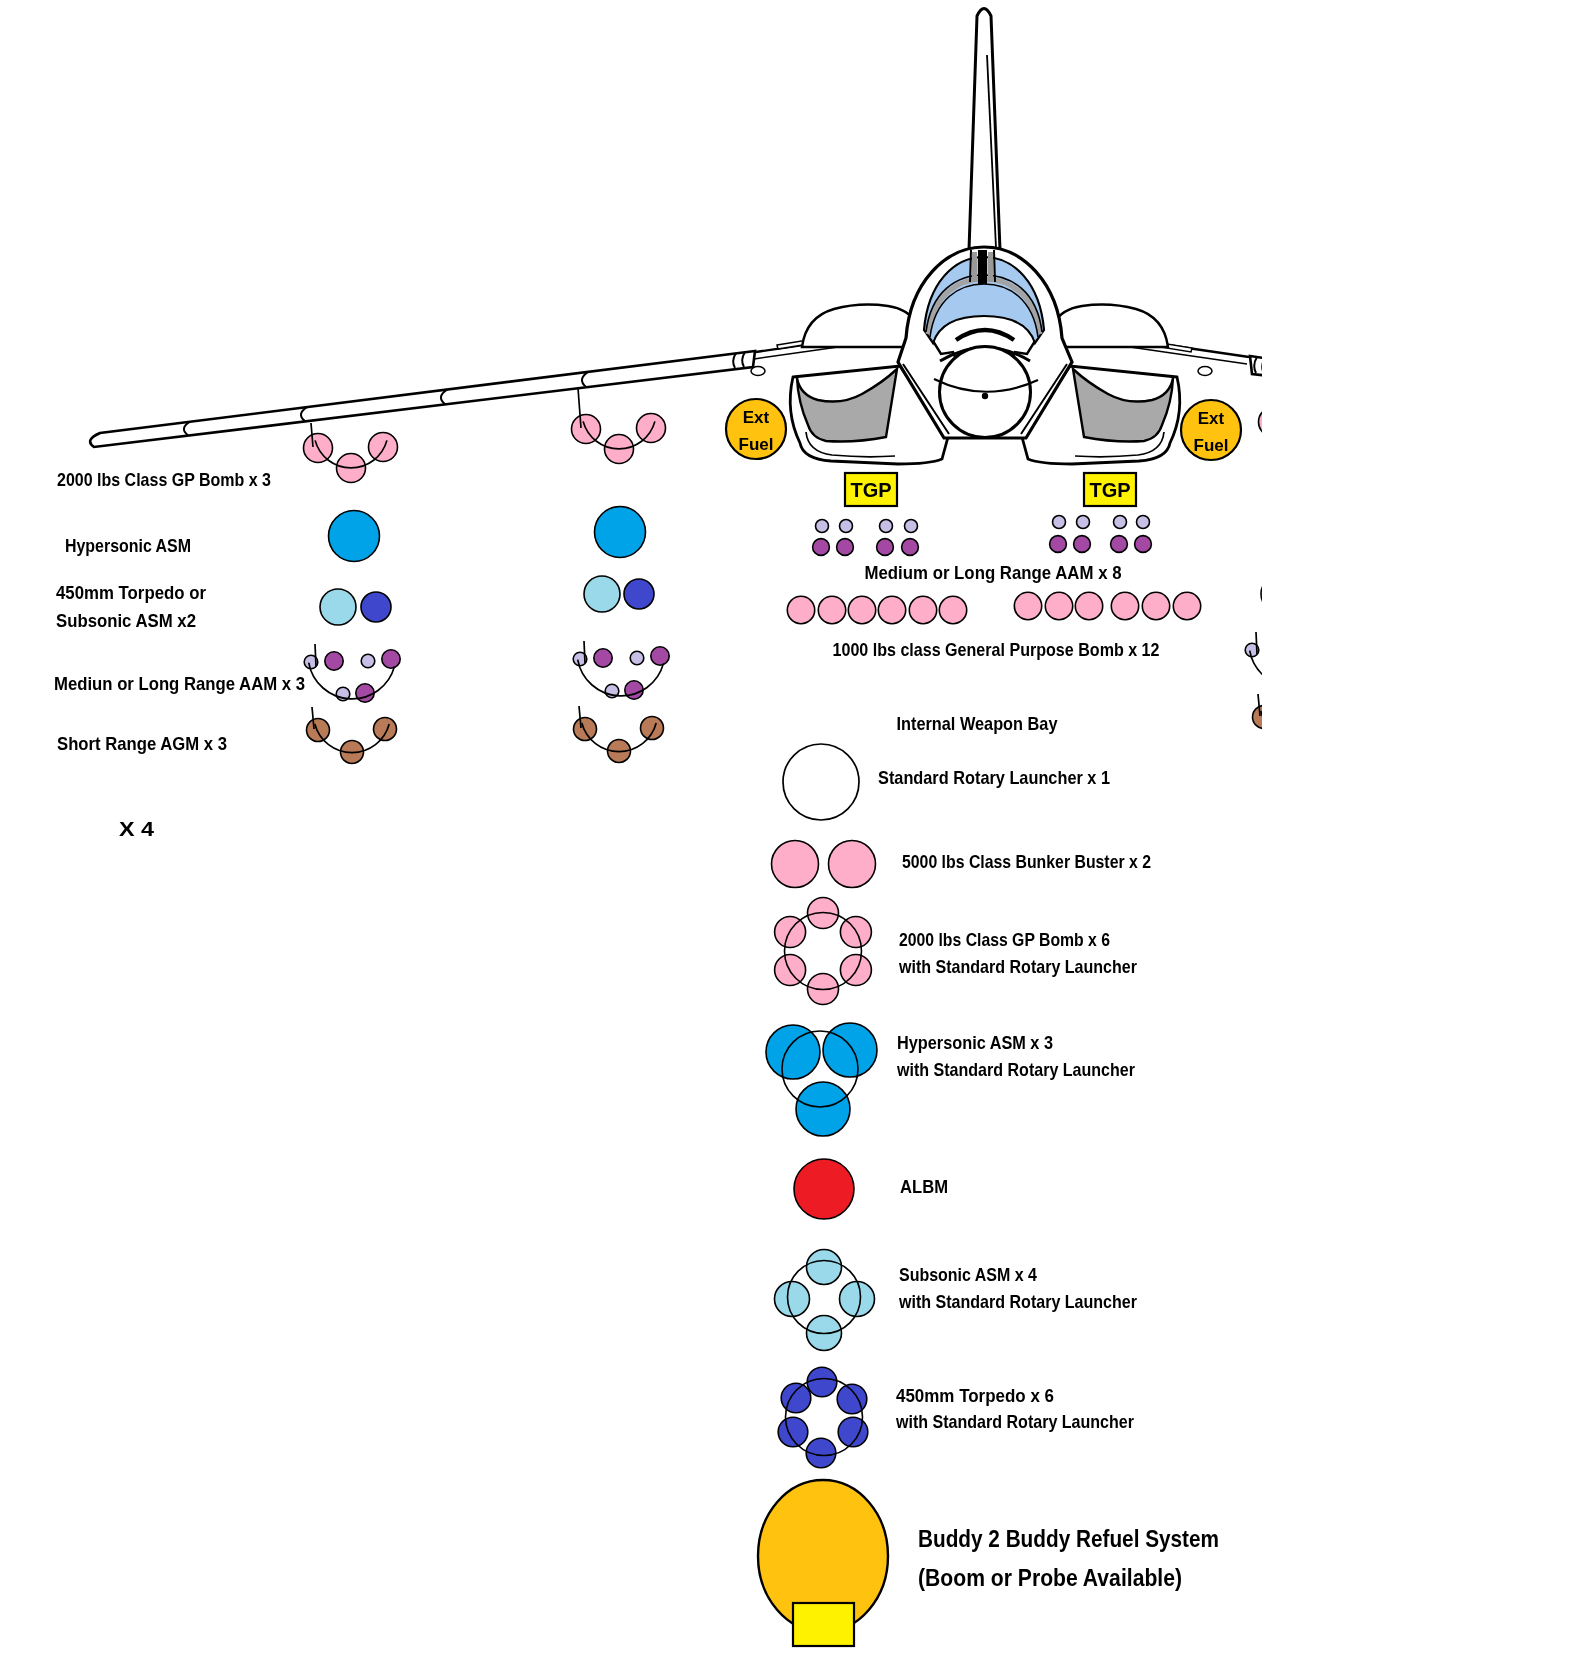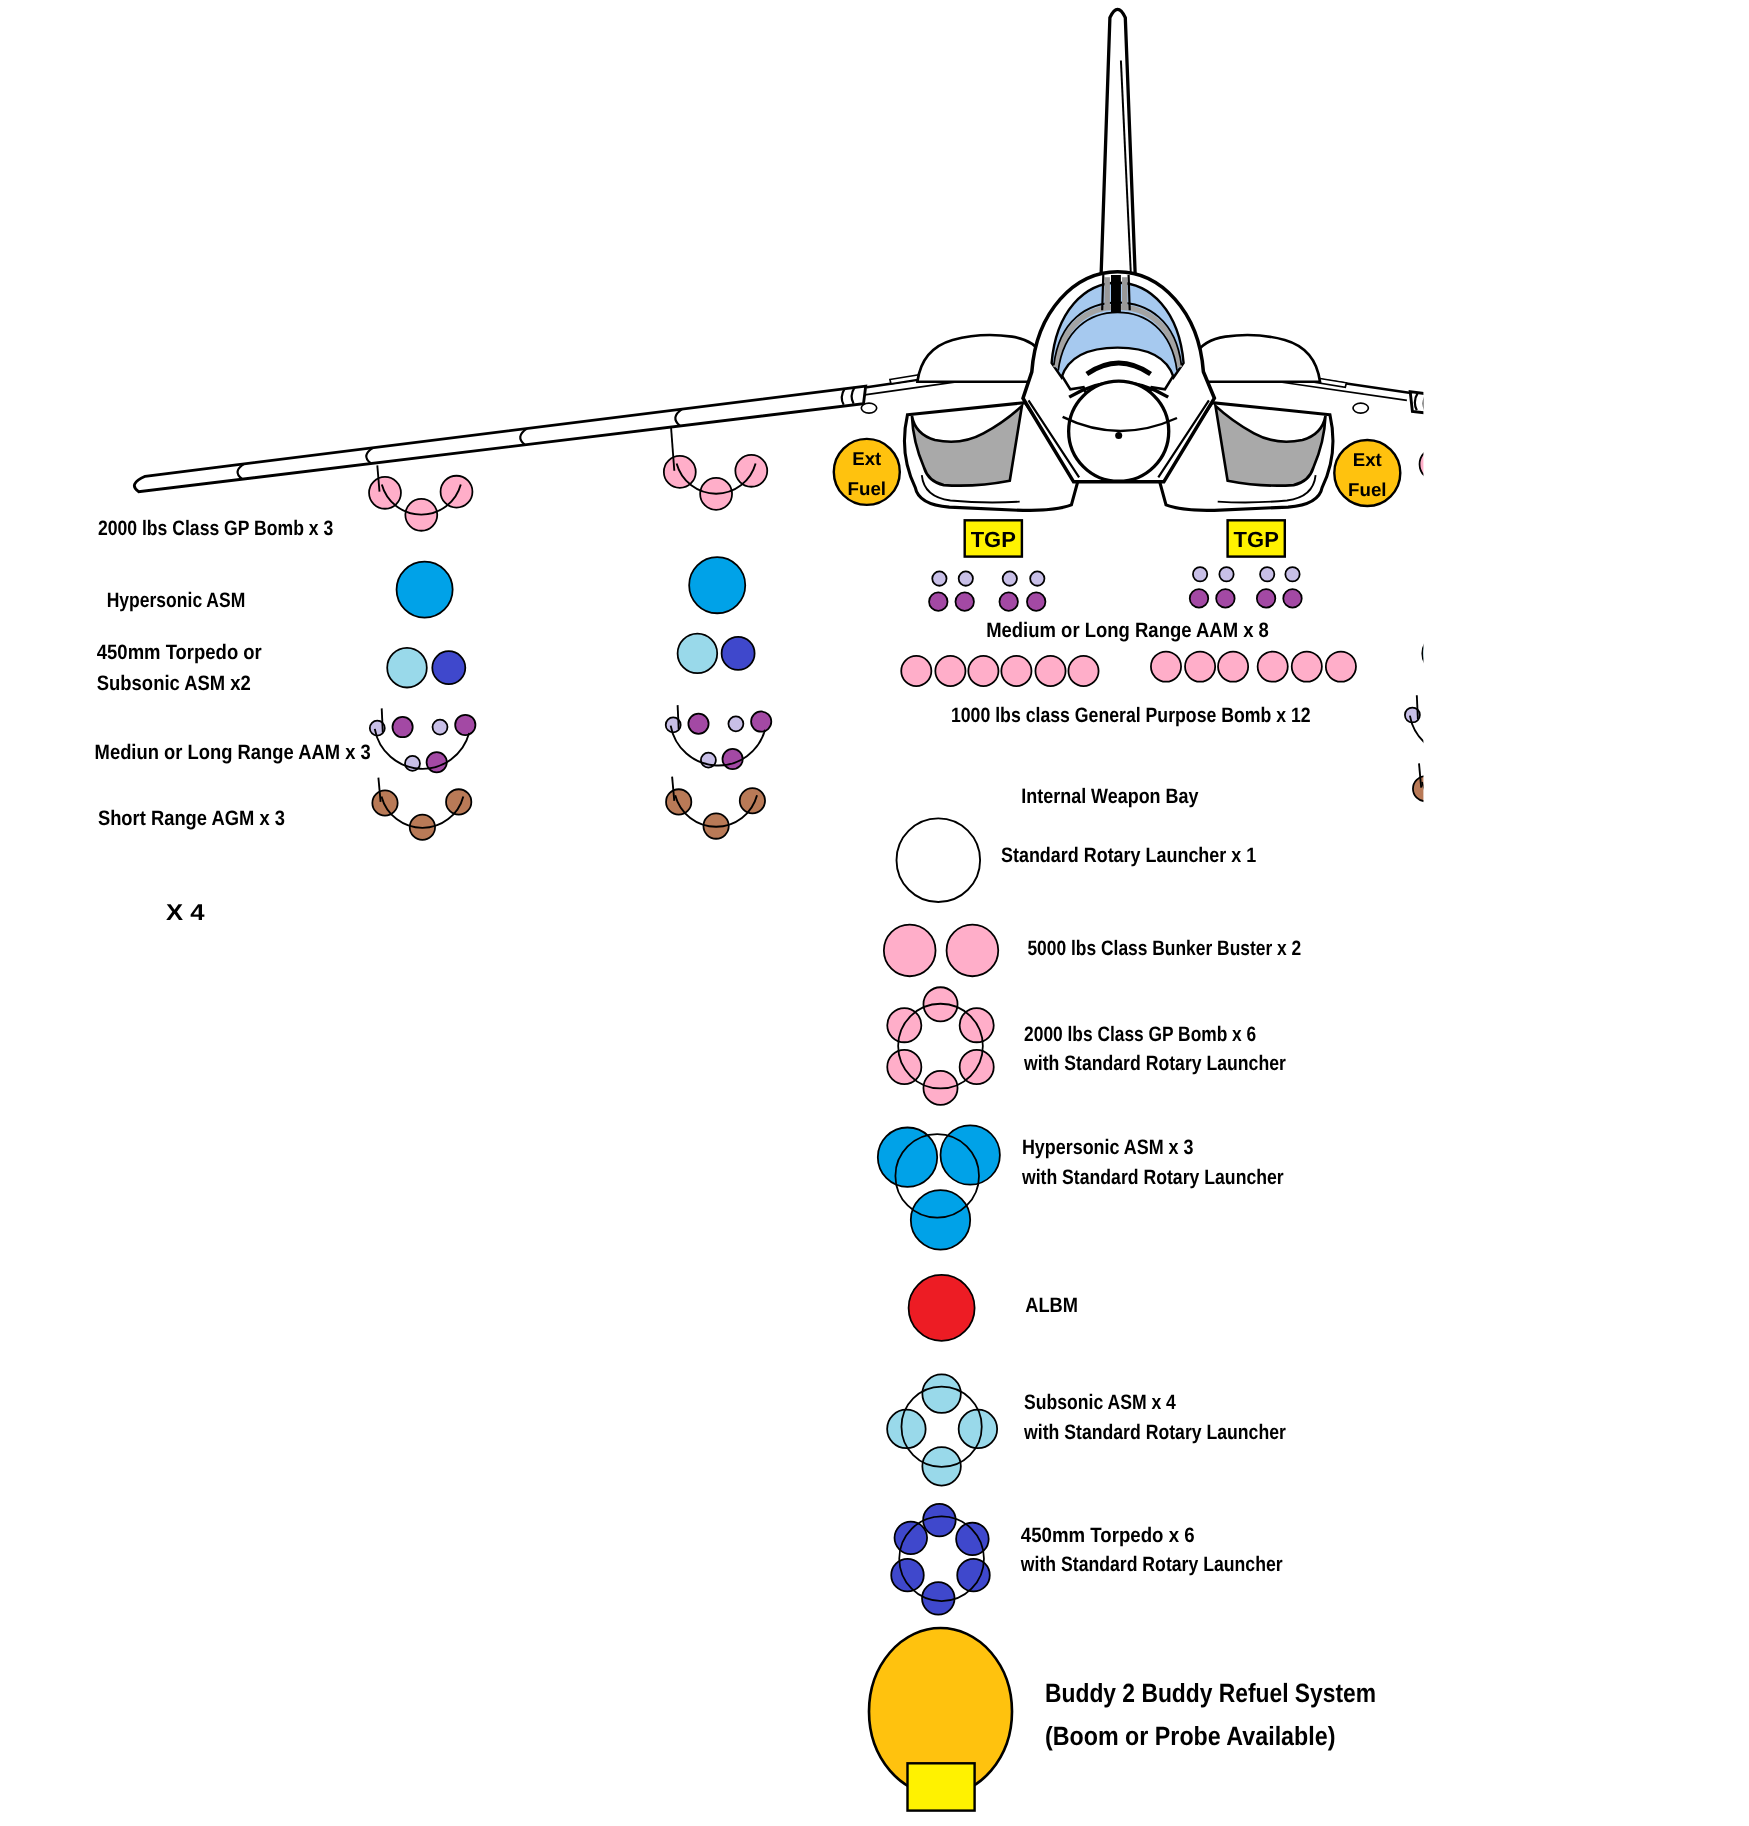--- a/index.html
+++ b/index.html
@@ -1,16 +1,16 @@
 <!DOCTYPE html>
 <html><head>
 <meta charset="utf-8">
 <style>
   html, body { margin: 0; padding: 0; background: #fff; }
-  .page { position: relative; width: 1262px; height: 1660px; background: #fff; overflow: hidden; margin-left: 32px; }
+  .page { position: relative; width: 1262px; height: 1660px; background: #fff; overflow: hidden; }
   svg { position: absolute; left: 0; top: 0; }
   .lbl { font-family: "Liberation Sans", sans-serif; font-weight: bold; fill: #000;
           letter-spacing: 0; }
   .ol   circle { stroke: #000; stroke-width: 1.6; }
   .ol2  circle { stroke: #000; stroke-width: 2.2; }
   .ln { fill: none; stroke: #000; stroke-width: 1.7; }
 </style>
 </head>
 <body>
 

